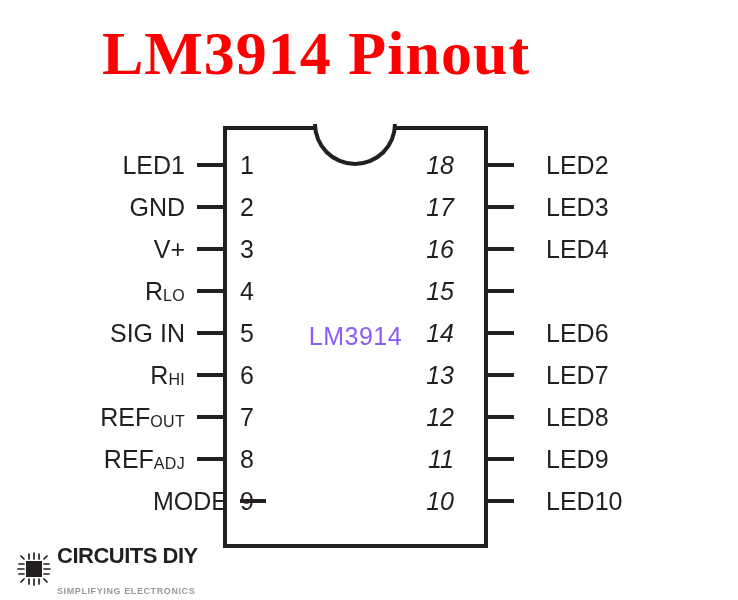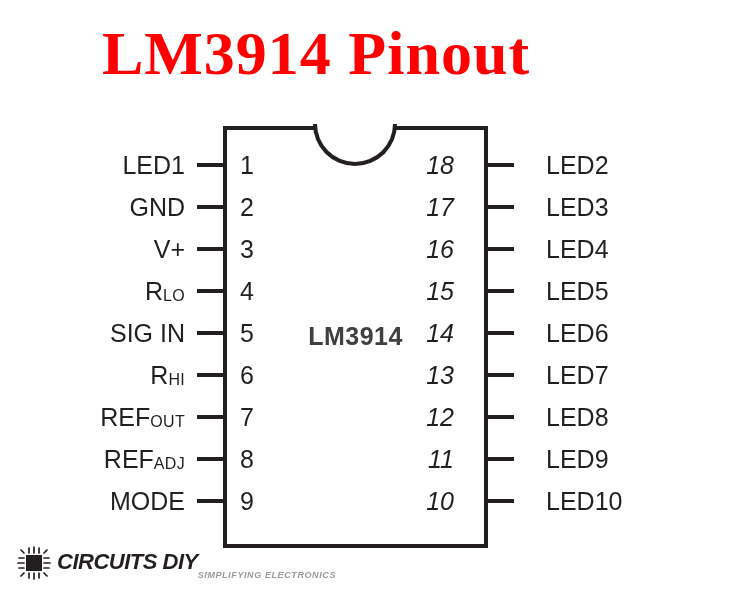--- a/index.html
+++ b/index.html
@@ -76,22 +76,22 @@
   }
 
   
   #chip-label {
     position: absolute;
     left: 223px;
     top: 218px;
     width: 265px;
     text-align: center;
     font-size: 25px;
-    font-weight: 700;
-    color: #404040;
+    font-weight: 400;
+    color: #8b5cf6;
     letter-spacing: 0.5px;
   }
 
   
   .pin-row {
     position: absolute;
     height: 42px;
   }
   .pin-row.left  { left: 0;    width: 223px; }
   .pin-row.right { left: 488px; width: 250px; }
@@ -143,21 +143,21 @@
 
   
   #logo {
     position: absolute;
     left: 16px;
     top: 545px;
     display: flex;
     align-items: center;
   }
   #logo-mark { flex: 0 0 auto; margin-right: 5px; }
-  #logo-text { display: flex; flex-direction: row; justify-content: center; font-style: italic; }
+  #logo-text { display: flex; flex-direction: column; justify-content: center; }
   #logo-wordmark {
     font-size: 22px;
     font-weight: 700;
     color: #231f20;
     letter-spacing: -0.5px;
     line-height: 1;
   }
   #logo-tagline {
     font-size: 9px;
     font-weight: 700;
@@ -214,21 +214,21 @@
       <div class="pin-row left" style="top: 292px;">
         <div class="pin-label">REF<sub>OUT</sub></div>
         <div class="pin-lead"></div>
         <div class="pin-number">7</div>
       </div>
       <div class="pin-row left" style="top: 334px;">
         <div class="pin-label">REF<sub>ADJ</sub></div>
         <div class="pin-lead"></div>
         <div class="pin-number">8</div>
       </div>
-      <div class="pin-row left" style="top: 376px;">
+      <div class="pin-row left" style="top: 376px; padding-left: 43px;">
         <div class="pin-label">MODE</div>
         <div class="pin-lead"></div>
         <div class="pin-number">9</div>
       </div>
     </div>
   <div id="right-pins">
       <div class="pin-row right" style="top: 40px;">
         <div class="pin-label">LED2</div>
         <div class="pin-lead"></div>
         <div class="pin-number">18</div>
@@ -237,21 +237,20 @@
         <div class="pin-label">LED3</div>
         <div class="pin-lead"></div>
         <div class="pin-number">17</div>
       </div>
       <div class="pin-row right" style="top: 124px;">
         <div class="pin-label">LED4</div>
         <div class="pin-lead"></div>
         <div class="pin-number">16</div>
       </div>
       <div class="pin-row right" style="top: 166px;">
-        <div class="pin-label">LED5</div>
         <div class="pin-lead"></div>
         <div class="pin-number">15</div>
       </div>
       <div class="pin-row right" style="top: 208px;">
         <div class="pin-label">LED6</div>
         <div class="pin-lead"></div>
         <div class="pin-number">14</div>
       </div>
       <div class="pin-row right" style="top: 250px;">
         <div class="pin-label">LED7</div>

